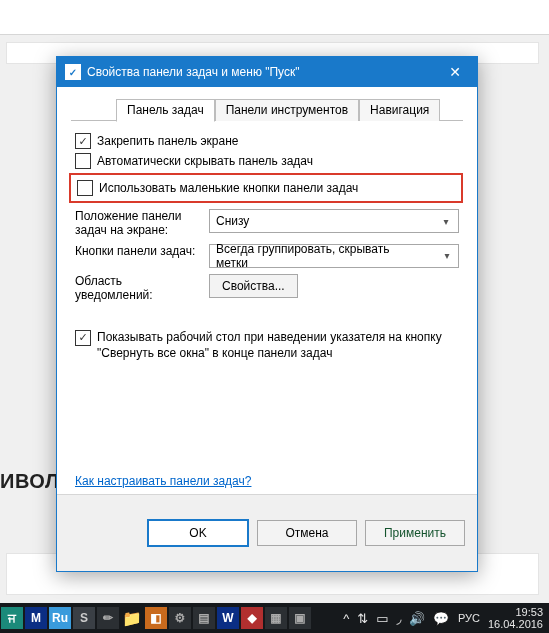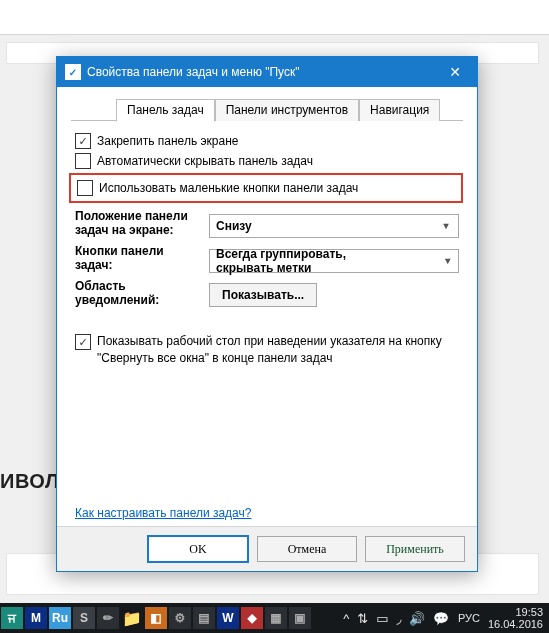--- a/index.html
+++ b/index.html
@@ -145,23 +145,22 @@
   .cb.checked::before { content: "✓"; line-height: 1; }
 
   .highlight-box {
     border: 2px solid #d93a2b;
     padding: 5px 6px;
     margin: 2px -4px 6px -6px;
   }
 
   .form-row {
     display: flex;
-    align-items: flex-end;
+    align-items: flex-start;
     margin-bottom: 6px;
-    font-weight: bold;
   }
   .form-row .label {
     width: 128px;
     padding-right: 6px;
     line-height: 1.2;
   }
   .select {
     flex: 1;
     height: 22px;
     border: 1px solid #a7a7a7;
@@ -208,23 +207,22 @@
   }
 
   
   .button-bar {
     height: 44px;
     background: #f0f0f0;
     border-top: 1px solid #d6d6d6;
     display: flex;
     justify-content: flex-end;
     align-items: center;
-    padding: 0 12px;
+    padding: 16px 12px;
     gap: 8px;
-    font-family: Liberation Serif, serif;
   }
   .btn {
     min-width: 78px;
     height: 24px;
     border: 1px solid #a7a7a7;
     background: #f3f3f3;
     font-size: 12px;
     display: inline-flex;
     align-items: center;
     justify-content: center;
@@ -336,21 +334,21 @@
       <div class="form-row">
         <div class="label">Кнопки панели задач:</div>
         <div class="select">
           <span>Всегда группировать, скрывать метки</span>
           <span class="chev">▾</span>
         </div>
       </div>
 
       <div class="form-row">
         <div class="label">Область уведомлений:</div>
-        <div class="mini-btn">Показывать...</div>
+        <div class="mini-btn">Свойства...</div>
       </div>
 
       <div class="desktop-peek">
         <span class="cb checked"></span>
         <span>Показывать рабочий стол при наведении указателя на кнопку "Свернуть все окна" в конце панели задач</span>
       </div>
 
       <a class="help-link">Как настраивать панели задач?</a>
     </div>
   </div>

